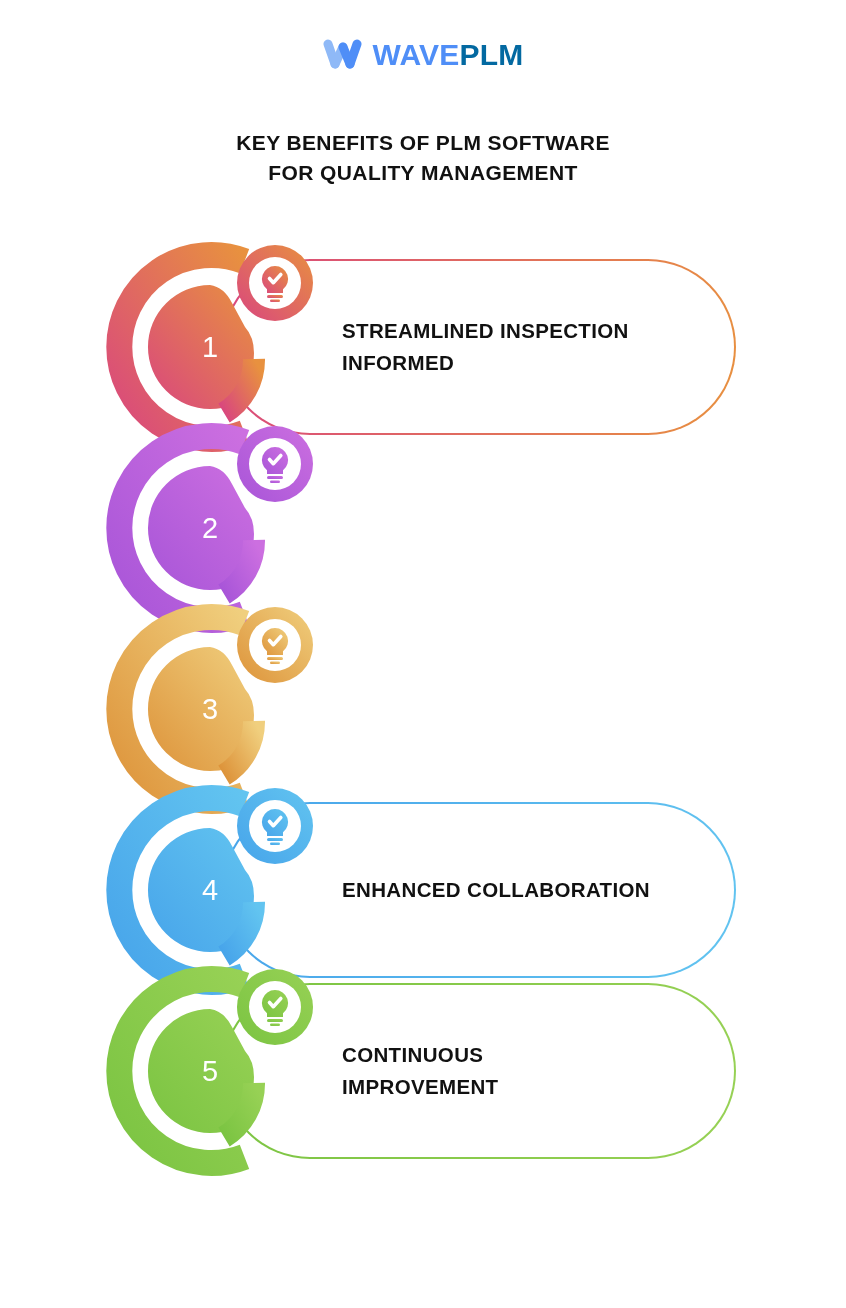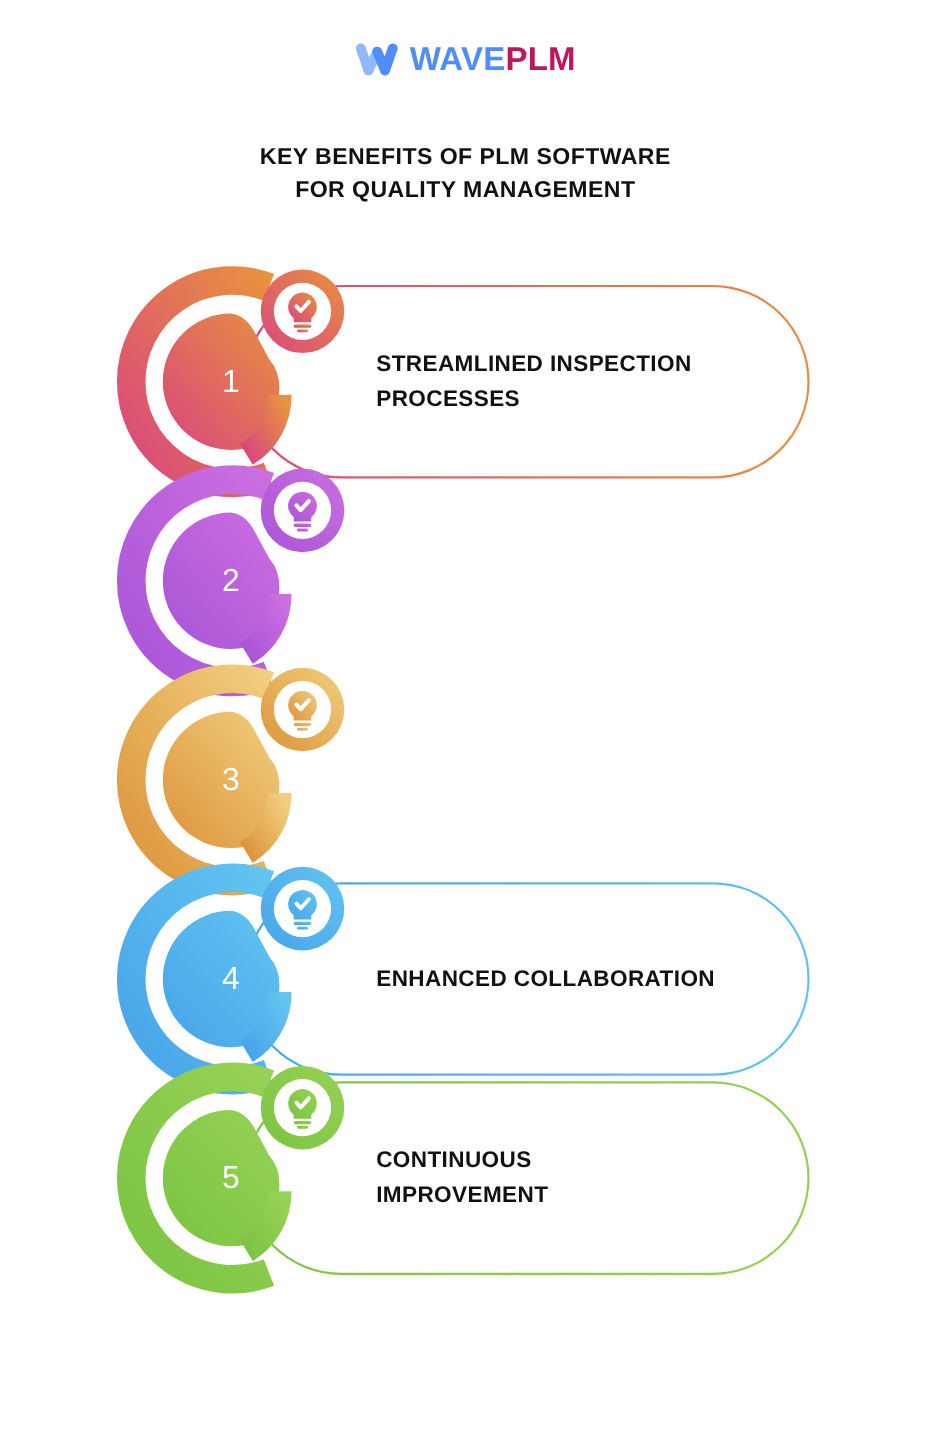--- a/index.html
+++ b/index.html
@@ -31,21 +31,21 @@
     display: block;
   }
   .logo-text {
     font-size: 30px;
     font-weight: 700;
     letter-spacing: 0.2px;
     line-height: 1;
     white-space: nowrap;
   }
   .logo-wave { color: #4f8ef7; }
-  .logo-plm  { color: #be185d; }
+  .logo-plm  { color: #0369a1; }
 
   
   .title {
     text-align: center;
     color: #111111;
     font-size: 21px;
     font-weight: 700;
     letter-spacing: 0.4px;
     line-height: 1.45;
     margin: 18px auto 0;
@@ -150,21 +150,21 @@
 
 <h1 class="title">
   <span class="title-line">KEY BENEFITS OF PLM SOFTWARE</span>
   <span class="title-line">FOR QUALITY MANAGEMENT</span>
 </h1>
 
 <div class="steps" id="steps">
     <div class="step">
       <div class="pill" style="background: linear-gradient(100deg, rgb(217, 71, 126), rgb(232, 145, 63));">
         <div class="pill-inner">
-          <div class="pill-label"><span>STREAMLINED INSPECTION</span><br><span>PROCESSES</span></div>
+          <div class="pill-label"><span>STREAMLINED INSPECTION</span><br><span>INFORMED</span></div>
         </div>
       </div>
       <div class="cluster">
         <svg viewBox="0 0 216 212">
           <defs>
             <linearGradient id="g-ring-0" x1="0" y1="1" x2="1" y2="0">
               <stop offset="0%" stop-color="#d9477e"></stop>
               <stop offset="100%" stop-color="#e8913f"></stop>
             </linearGradient>
             <linearGradient id="g-core-0" x1="0" y1="1" x2="1" y2="0">

